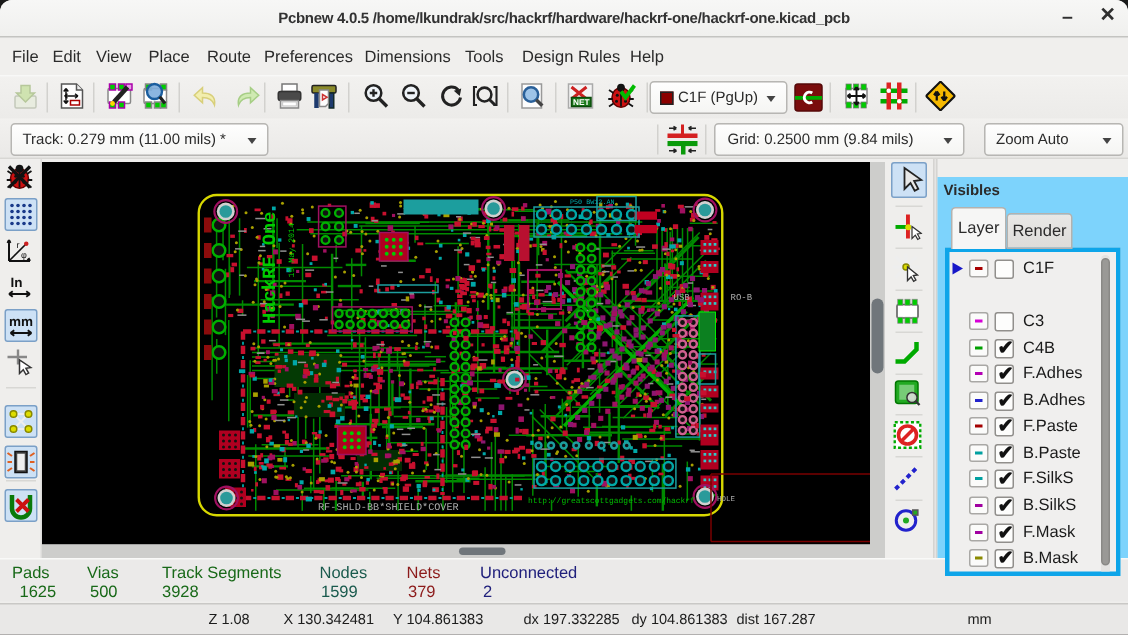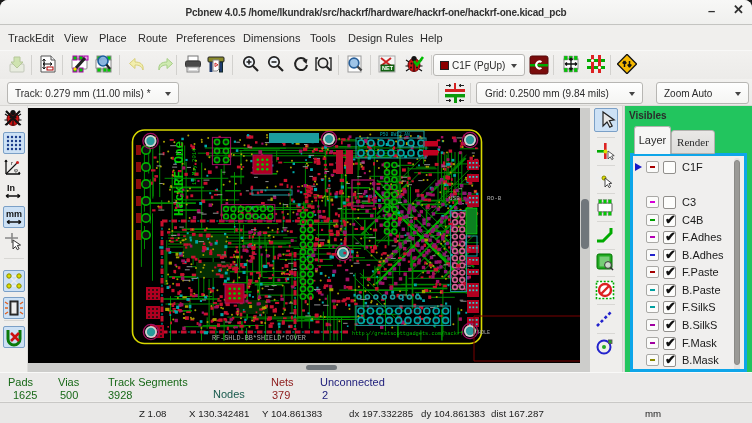--- a/index.html
+++ b/index.html
@@ -43,37 +43,37 @@
 #vscroll .thumb { position:absolute; left:1px; top:91px; width:8px; height:50px;
   background:#70767b; border-radius:4px; }
 #hscroll { position:absolute; left:28px; top:363px; width:552px; height:9px;
   background:#cdcdcb; }
 #hscroll .thumb { position:absolute; left:278px; top:2px; width:31px; height:5px;
   background:#70767b; border-radius:2.5px; }
 #righttb { position:absolute; left:590px; top:106px; width:32px; height:266px;
   background:#efeeec; }
 #sash { position:absolute; left:622px; top:106px; width:3px; height:266px;
   background:#e6e5e3; border-left:1px solid #d5d4d1; border-right:1px solid #d5d4d1; }
-#rpanel { position:absolute; left:625px; top:106px; width:127px; height:266px;
-  background:#22c55e; }
+#rpanel { position:absolute; left:625px; top:118px; width:127px; height:266px;
+  background:#7dd3fc; }
 .licon { position:absolute; left:3px; width:22px; height:22px; }
 .ricon { position:absolute; left:4px; width:24px; height:24px; }
 .hl { background:#cde1f5; border:1px solid #7ba0c7; border-radius:2px; }
 .hsep { position:absolute; left:4px; width:20px; height:1px; background:#d8d7d4; }
 .rsep { position:absolute; left:7px; width:18px; height:1px; background:#d8d7d4; }
 
 #rpanel .cap { position:absolute; left:4px; top:4px; font-size:10px;
   font-weight:bold; color:#2b2b2b; }
 .tab { position:absolute; font-size:11px; color:#2b2b2b; text-align:center;
   border:1px solid #b3b2af; }
 #tabLayer { left:9px; top:20px; width:37px; height:28px; background:#f6f6f5;
   border-bottom:none; border-radius:3px 3px 0 0; padding-top:7px; z-index:3; }
 #tabRender { left:46px; top:24px; width:44px; height:24px;
   background:linear-gradient(#e9e8e6,#dddcd9); border-radius:3px 3px 0 0;
-  padding-top:5px; z-index:2;font-family:Liberation Serif, serif; }
+  padding-top:5px; z-index:2; }
 #llist { position:absolute; left:5px; top:47px; width:117px; height:219px;
   background:#f0efee; border:3px solid #0ea5e9; z-index:1; overflow:hidden; }
 .lrow { position:absolute; left:0; width:100%; height:17px; }
 .lrow .sw { position:absolute; left:13px; top:2px; width:13px; height:12px;
   background:#fbfbfa; border:1px solid #a9a8a5; border-radius:2px; }
 .lrow .sw i { position:absolute; left:3px; top:4px; width:5px; height:2px; }
 .lrow .cb { position:absolute; left:30px; top:2px; width:13px; height:13px;
   background:#fdfdfc; border:1px solid #918f8c; border-radius:2px; }
 .lrow .lb { position:absolute; left:49px; top:2px; font-size:11px; color:#1a1a1a; }
 .lrow .chk { position:absolute; left:1px; top:-3px; font-size:13px; font-weight:bold;
@@ -86,33 +86,33 @@
 #lscroll .th { position:absolute; left:0; top:2px; width:6px; height:205px;
   background:#9a9996; border:1px solid #8a8986; border-radius:3px; }
 
 #sb1 { position:absolute; left:0; top:372px; width:752px; height:29px;
   background:#ebeae9; border-top:1px solid #f9f9f8; }
 #sb1 div { position:absolute; font-size:11px; }
 #sb2 { position:absolute; left:0; top:402px; width:752px; height:21px;
   background:#e9e8e7; border-top:1px solid #c9c8c6; }
 #sb2 div { position:absolute; top:5px; font-size:9.7px; color:#1c1c1c; }
 .sbL { top:3px; } .sbV { top:16px; }
-.green { color:#186918; } .teal { color:#195a4d;margin-top:12px; } .red { color:#8c1a1a; }
+.green { color:#186918; } .teal { color:#195a4d; } .red { color:#8c1a1a; }
 .blue { color:#20207c; }
 </style>
 </head>
 <body>
 <div id="win">
   <div id="title">
     <div class="t">Pcbnew 4.0.5 /home/lkundrak/src/hackrf/hardware/hackrf-one/hackrf-one.kicad_pcb</div>
     <div class="mi">–</div>
     <div class="cl">✕</div>
   </div>
   <div id="menubar">
-    <span style="left:8px">Track</span>
+    <span style="left:8px">File</span>
     <span style="left:35px">Edit</span>
     <span style="left:64px">View</span>
     <span style="left:99px">Place</span>
     <span style="left:138px">Route</span>
     <span style="left:176px">Preferences</span>
     <span style="left:243px">Dimensions</span>
     <span style="left:310px">Tools</span>
     <span style="left:348px">Design Rules</span>
     <span style="left:420px">Help</span>
   </div>

